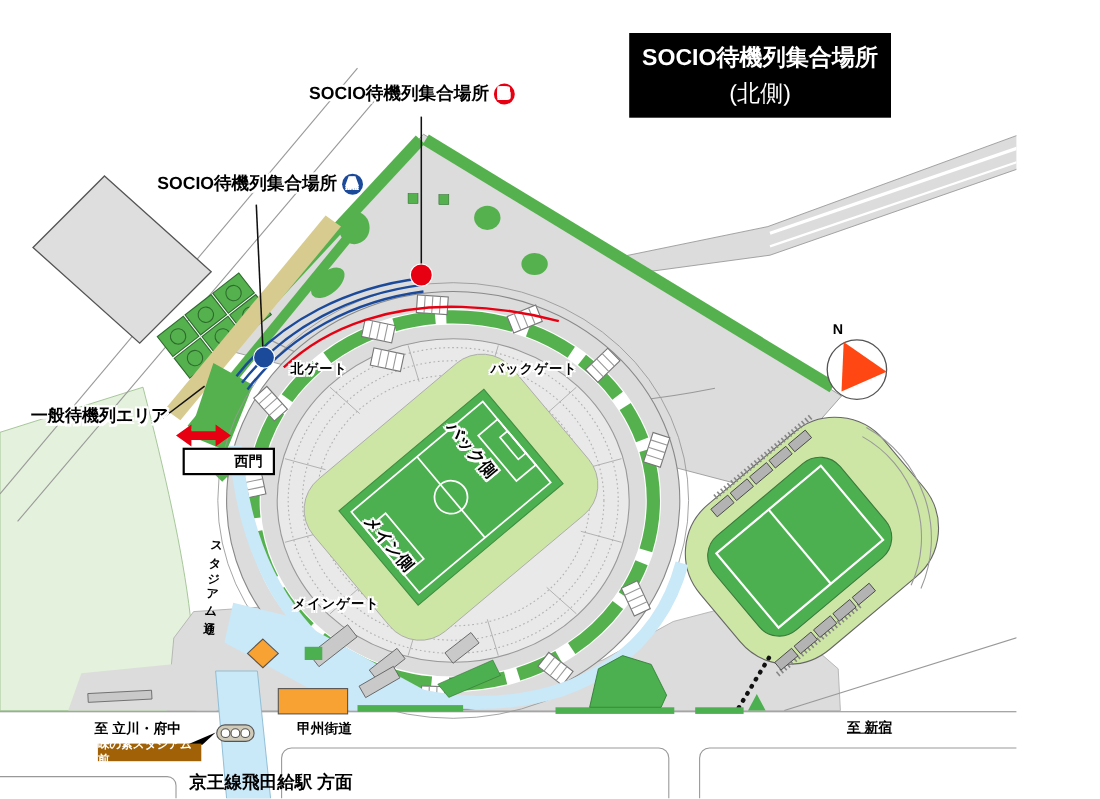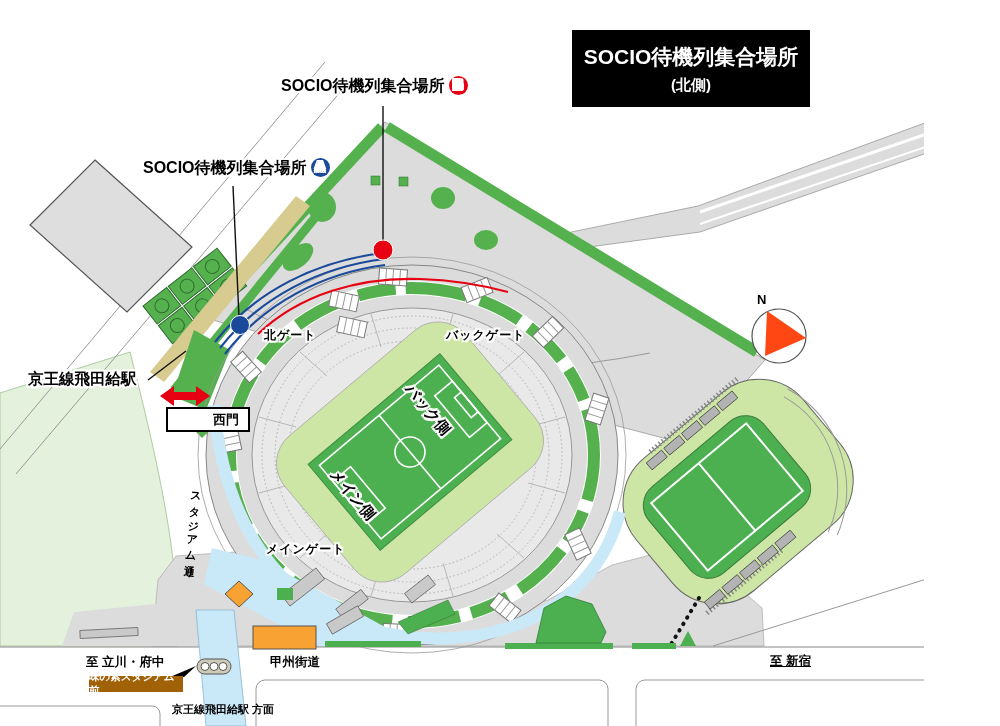--- a/index.html
+++ b/index.html
@@ -7,21 +7,21 @@
   .canvas svg{position:absolute;left:0;top:0;}
   .lbl{position:absolute;font-weight:bold;color:#000;white-space:nowrap;line-height:1.1;}
   .halo{text-shadow:-2px -2px 0 #fff,2px -2px 0 #fff,-2px 2px 0 #fff,2px 2px 0 #fff,-2px 0 0 #fff,2px 0 0 #fff,0 -2px 0 #fff,0 2px 0 #fff;}
   .gate{font-size:12px;letter-spacing:1px;}
   .socio{font-size:16px;display:flex;align-items:center;gap:4px;}
   .badge{display:inline-flex;width:19px;height:19px;border-radius:50%;color:#fff;font-size:13px;font-weight:bold;align-items:center;justify-content:center;}
   .badge.red{background:#E60012;}
   .badge.blue{background:#1B4A9B;}
   .title-box{position:absolute;left:572px;top:30px;width:238px;height:77px;background:#000;color:#fff;display:flex;flex-direction:column;align-items:center;justify-content:center;gap:5px;}
   .title-box .t1{font-size:21px;font-weight:bold;}
-  .title-box .t2{font-size:15px;font-weight:bold;}
+  .title-box .t2{font-size:21px;font-weight:normal;}
   .small-lbl{font-weight:bold;font-size:12.5px;}
   .box-lbl{position:absolute;background:#fff;border:2px solid #000;font-size:13px;font-weight:bold;display:flex;align-items:center;justify-content:center;padding-left:36px;}
   .black-lbl{position:absolute;background:#a16207;color:#fff;font-size:10.5px;font-weight:bold;display:flex;align-items:center;justify-content:center;}
   .vert{writing-mode:vertical-rl;text-orientation:upright;letter-spacing:2px;font-size:11px;font-weight:bold;}
   .rot50{transform:rotate(50deg);transform-origin:0 50%;font-size:15px;}
 </style>
 </head>
 <body>
 
 <div class="canvas">
@@ -210,33 +210,33 @@
 </div>
 
 <div class="lbl socio halo" style="left:281px;top:76px;">
   <span>SOCIO待機列集合場所</span>
       <span class="badge red">B</span>
 </div>
 <div class="lbl socio halo" style="left:143px;top:158px;">
   <span>SOCIO待機列集合場所</span>
       <span class="badge blue">A</span>
 </div>
-<div class="lbl halo" style="left:28px;top:370px;font-size:15.5px;">京王線飛田給駅</div>
+<div class="lbl halo" style="left:28px;top:370px;font-size:15.5px;">一般待機列エリア</div>
 
 <div class="lbl gate halo" style="left:264px;top:329px;">北ゲート</div>
 <div class="lbl gate halo" style="left:446px;top:329px;">バックゲート</div>
 <div class="lbl gate halo" style="left:266px;top:543px;">メインゲート</div>
 <div class="box-lbl" style="left:166px;top:407px;width:44px;height:21px;">西門</div>
 
 <div class="lbl rot50 halo" style="left:408px;top:378px;">バック側</div>
 <div class="lbl rot50 halo" style="left:333px;top:463px;">メイン側</div>
 
 <div class="lbl small-lbl" style="left:270px;top:656px;">甲州街道</div>
 <div class="lbl small-lbl" style="left:86px;top:656px;">至 立川・府中</div>
 <div class="lbl small-lbl" style="left:770px;top:655px;text-decoration:underline;">至 新宿</div>
-<div class="lbl" style="left:172px;top:703px;font-size:11px;">京王線飛田給駅 方面</div>
+<div class="lbl" style="left:172px;top:703px;font-size:16px;">京王線飛田給駅 方面</div>
 <div class="lbl vert" style="left:187px;top:484px;transform:rotate(5deg);">スタジアム通り</div>
 
 <div class="black-lbl" style="left:89px;top:676px;width:94px;height:16px;">味の素スタジアム前</div>
 
 <div class="lbl" style="left:757px;top:293px;font-size:13px;">N</div>
 
 </div>
 
 </body></html>

